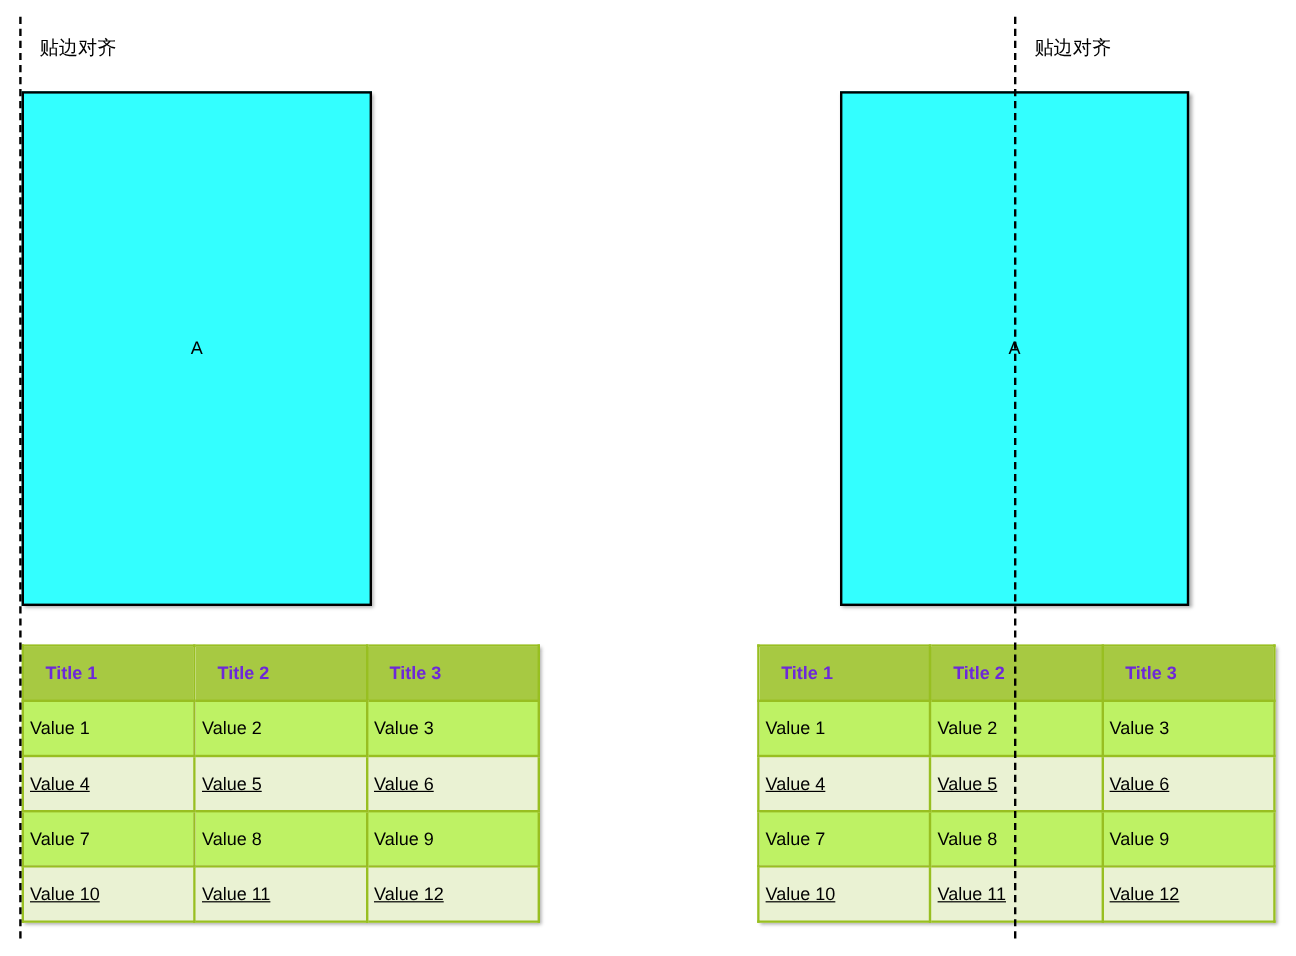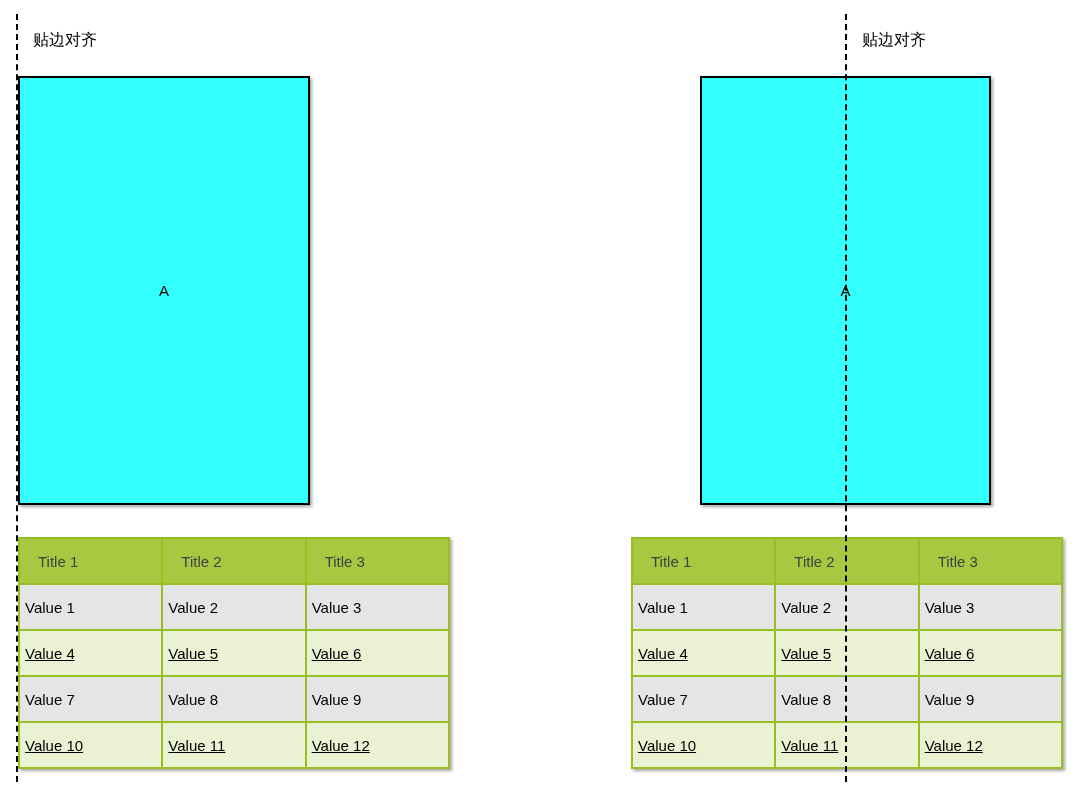--- a/index.html
+++ b/index.html
@@ -73,27 +73,27 @@
     height: 46px;
     padding: 0 4px 0 5px;
     text-align: left;
     vertical-align: middle;
     font-size: 15px;
     overflow: hidden;
     white-space: nowrap;
   }
   .data-table th {
     background-color: #A7C942;
-    color: #404040;
-    font-weight: normal;
+    color: #6d28d9;
+    font-weight: bold;
     padding-left: 18px;
   }
   .data-table td {
     color: #000000;
-    background-color: #e5e5e5;
+    background-color: #bef264;
   }
   .data-table tr.alt td {
     background-color: #EAF2D3;
     text-decoration: underline;
   }
 </style>
 </head>
 <body>
 
 <div class="canvas">

